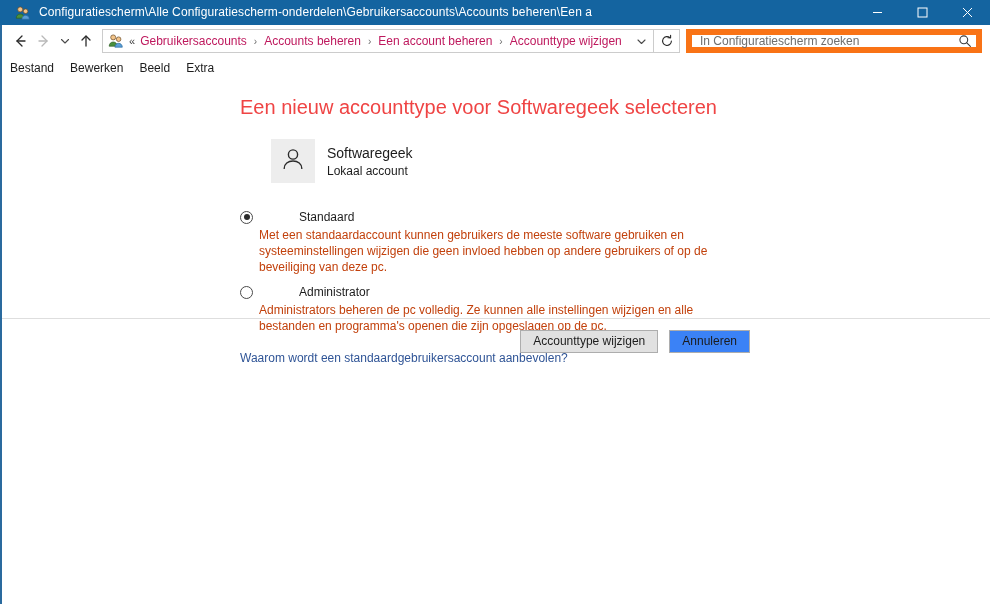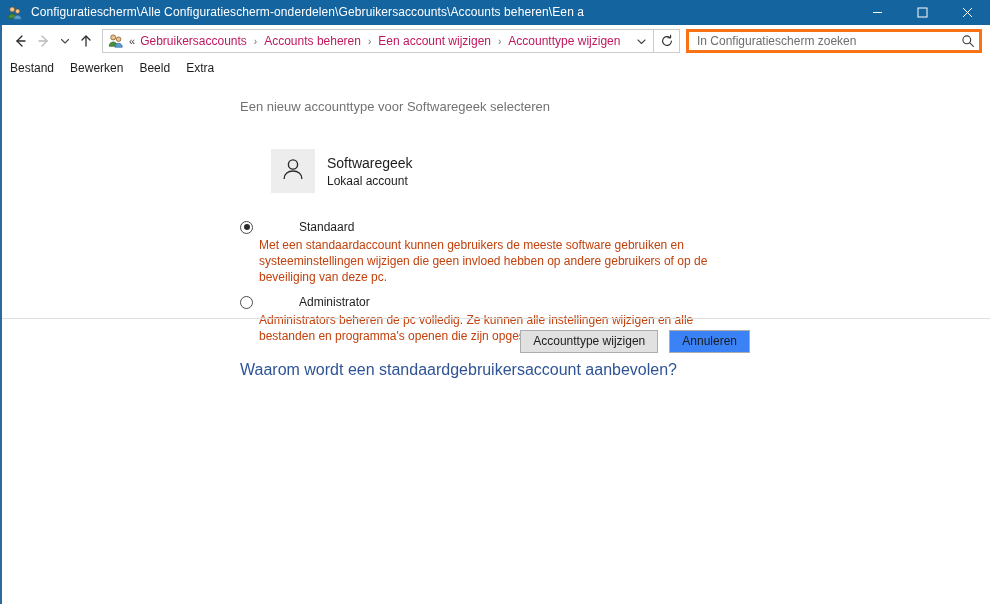--- a/index.html
+++ b/index.html
@@ -28,21 +28,21 @@
 
   
   .titlebar {
     height: 25px;
     background: #1464a0;
     display: flex;
     align-items: center;
     flex: 0 0 auto;
     position: relative;
     margin-left: -2px;
-    padding-left: 0;
+    padding-left: 8px;
   }
   .title-icon {
     width: 16px;
     height: 16px;
     margin-left: 7px;
     margin-right: 8px;
     flex: 0 0 auto;
     position: relative;
   }
   .title-text {
@@ -141,21 +141,21 @@
     display: flex;
     align-items: center;
     justify-content: center;
     flex: 0 0 auto;
     box-sizing: border-box;
     background: #ffffff;
   }
   .searchbox {
     width: 296px;
     height: 24px;
-    border: 3px solid #f97316;
+    border: 6px solid #f97316;
     background: #ffffff;
     display: flex;
     align-items: center;
     margin-left: 6px;
     flex: 0 0 auto;
     box-sizing: border-box;
   }
   .search-input {
     flex: 1 1 auto;
     border: none;
@@ -196,23 +196,23 @@
   .content {
     flex: 1 1 auto;
     position: relative;
     background: #ffffff;
     overflow: hidden;
   }
   .page {
     padding: 18px 0 0 238px;
   }
   .page-title {
-    font-size: 13px;
-    color: #737373;
-    margin: 0 0 32px 0;
+    font-size: 20px;
+    color: #ef4444;
+    margin: 0 0 22px 0;
     font-weight: normal;
     line-height: 20px;
   }
   .user-row {
     display: flex;
     align-items: center;
     margin-bottom: 26px;
     padding-left: 31px;
   }
   .avatar {
@@ -277,21 +277,21 @@
   }
   .option-desc {
     font-size: 12px;
     color: #c2410c;
     line-height: 16px;
     margin: 2px 0 0 19px;
     max-width: 490px;
   }
   .help-link {
     display: inline-block;
-    font-size: 16px;
+    font-size: 12px;
     color: #2f5496;
     text-decoration: none;
     margin-top: 8px;
   }
 
   
   .separator {
     position: absolute;
     left: 0;
     right: 0;
@@ -395,21 +395,21 @@
           <path d="M1.2 13.2c0-2.6 1.8-4.2 4-4.2s4 1.6 4 4.2z" fill="#4a8f3c" stroke="#2d5c24" stroke-width="0.7"></path>
           <circle cx="10.6" cy="6.2" r="2.3" fill="#f2c48a" stroke="#6b4a24" stroke-width="0.7"></circle>
           <path d="M6.9 14.2c0-2.4 1.7-3.9 3.7-3.9s3.7 1.5 3.7 3.9z" fill="#5b9ed6" stroke="#2a6a9e" stroke-width="0.7"></path>
         </svg>
       </span>
       <span class="ab-chevrons">«</span>
       <span class="crumb">Gebruikersaccounts</span>
       <span class="crumb-sep">›</span>
       <span class="crumb">Accounts beheren</span>
       <span class="crumb-sep">›</span>
-      <span class="crumb">Een account wijzigen</span>
+      <span class="crumb">Een account beheren</span>
       <span class="crumb-sep">›</span>
       <span class="crumb">Accounttype wijzigen</span>
       <span class="ab-spacer"></span>
       <span class="ab-dropdown">
         <svg width="11" height="11" viewBox="0 0 11 11">
             <path d="M2 4l3.5 3.5L9 4" fill="none" stroke="#4a4a4a" stroke-width="1.1" stroke-linecap="round" stroke-linejoin="round"></path>
           </svg>
       </span>
     </div>
 

